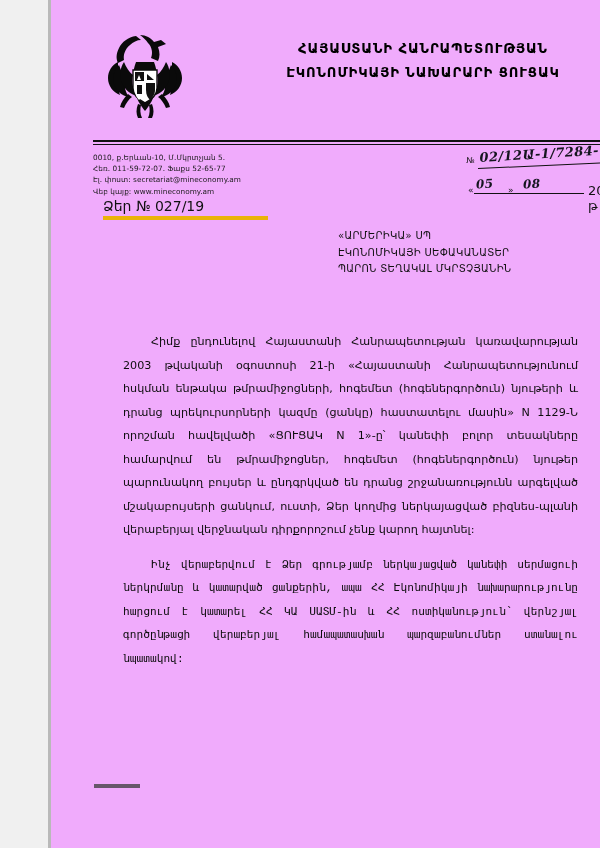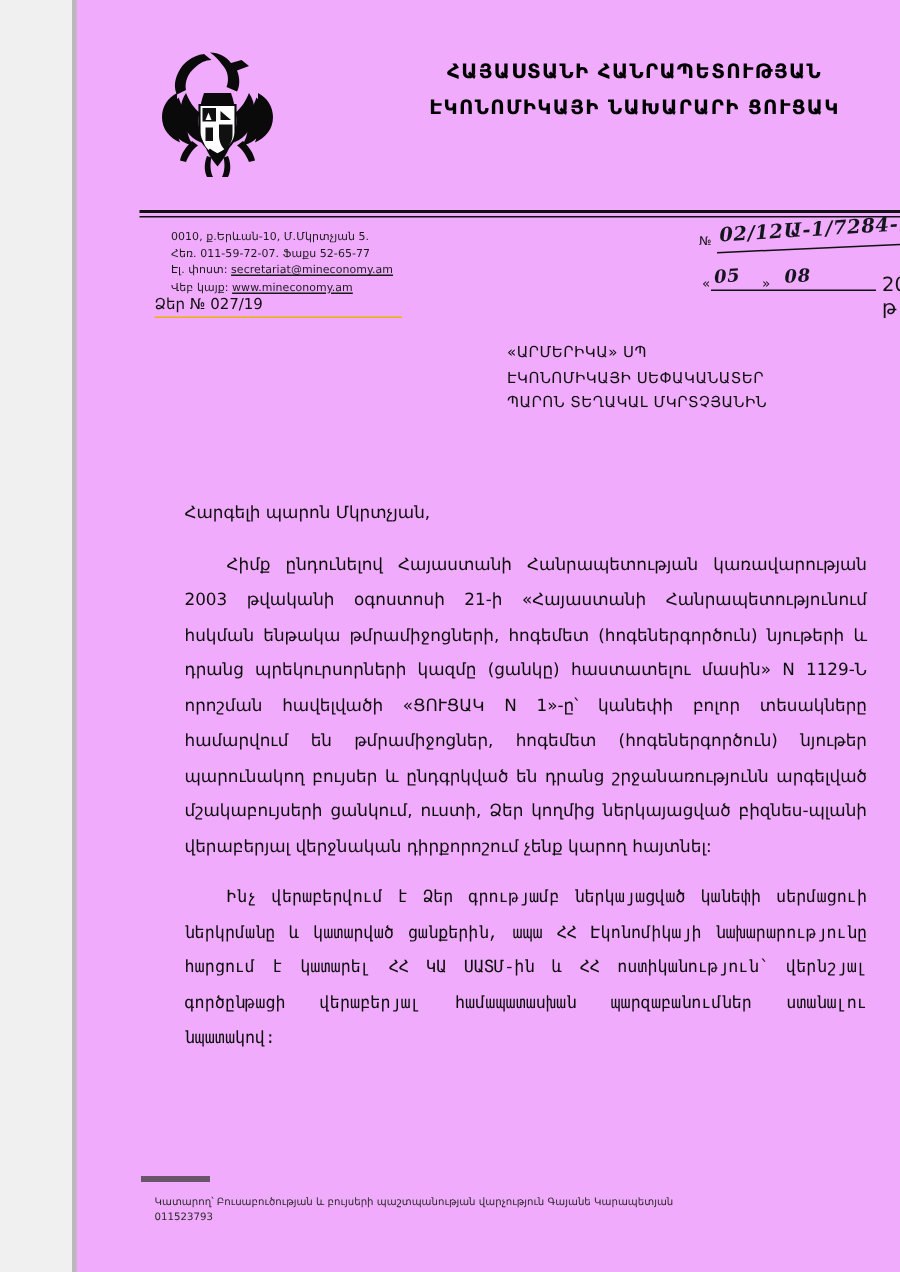--- a/index.html
+++ b/index.html
@@ -61,28 +61,28 @@
     position: absolute;
     left: 45px;
     top: 144px;
     width: 512px;
     height: 1px;
     background: #111;
   }
   
   .contacts {
     position: absolute;
-    left: 66px;
+    left: 45px;
     top: 152px;
     font-size: 7.3px;
     line-height: 11.2px;
     color: #1a1a1a;
     letter-spacing: 0.05px;
   }
-  .contacts .u { text-decoration: underline; }
+  .contacts .u { }
   
   .refblock {
     position: absolute;
     left: 418px;
     top: 150px;
     width: 160px;
     font-size: 9px;
     color: #111;
   }
   .ref-line1 {
@@ -154,24 +154,24 @@
     left: 122px;
     top: 7px;
     font-size: 13px;
   }
   
   .yourref {
     position: absolute;
     left: 55px;
     top: 198px;
     width: 165px;
-    font-size: 10px;
+    font-size: 14px;
     color: #111;
     padding-bottom: 2px;
-    border-bottom: 1px solid #eab308;
+    border-bottom: 4px solid #eab308;
   }
   
   .addressee {
     position: absolute;
     left: 290px;
     top: 228px;
     width: 268px;
     text-align: left;
     font-size: 10px;
     line-height: 16.5px;
@@ -302,27 +302,22 @@
 
   <div class="yourref">Ձեր № 027/19</div>
 
   <div class="addressee">
     <div>«ԱՐՄԵՐԻԿԱ» ՍՊ</div>
     <div>ԷԿՈՆՈՄԻԿԱՅԻ ՍԵՓԱԿԱՆԱՏԵՐ</div>
     <div>ՊԱՐՈՆ ՏԵՂԱԿԱԼ ՄԿՐՏՉՅԱՆԻՆ</div>
   </div>
 
   <div class="body">
-    <p class="salutation">Հարգելի պարոն Մկրտչյան,</p>
     <p class="para">Հիմք ընդունելով Հայաստանի Հանրապետության կառավարության 2003 թվականի օգոստոսի 21-ի «Հայաստանի Հանրապետությունում հսկման ենթակա թմրամիջոցների, հոգեմետ (հոգեներգործուն) նյութերի և դրանց պրեկուրսորների կազմը (ցանկը) հաստատելու մասին» N 1129-Ն որոշման հավելվածի «ՑՈՒՑԱԿ N 1»-ը՝ կանեփի բոլոր տեսակները համարվում են թմրամիջոցներ, հոգեմետ (հոգեներգործուն) նյութեր պարունակող բույսեր և ընդգրկված են դրանց շրջանառությունն արգելված մշակաբույսերի ցանկում, ուստի, Ձեր կողմից ներկայացված բիզնես-պլանի վերաբերյալ վերջնական դիրքորոշում չենք կարող հայտնել:</p>
     <p class="para">Ինչ վերաբերվում է Ձեր գրությամբ ներկայացված կանեփի սերմացուի ներկրմանը և կատարված ցանքերին, ապա ՀՀ Էկոնոմիկայի նախարարությունը հարցում է կատարել ՀՀ ԿԱ ՍԱՏՄ-ին և ՀՀ ոստիկանություն՝ վերնշյալ գործընթացի վերաբերյալ համապատասխան պարզաբանումներ ստանալու նպատակով:</p>
   </div>
 
   <div class="scan-blot"></div>
 
-  <div class="footer">
-    <div>Կատարող՝ Բուսաբուծության և բույսերի պաշտպանության վարչություն Գայանե Կարապետյան</div>
-    <div>011523793</div>
-  </div>
 
   <div class="edge-speck" style="left:0;top:0;width:3px;height:848px;"></div>
   <div class="edge-speck" style="left:597px;top:0;width:3px;height:848px;"></div>
 </div>
 
 </body></html>

